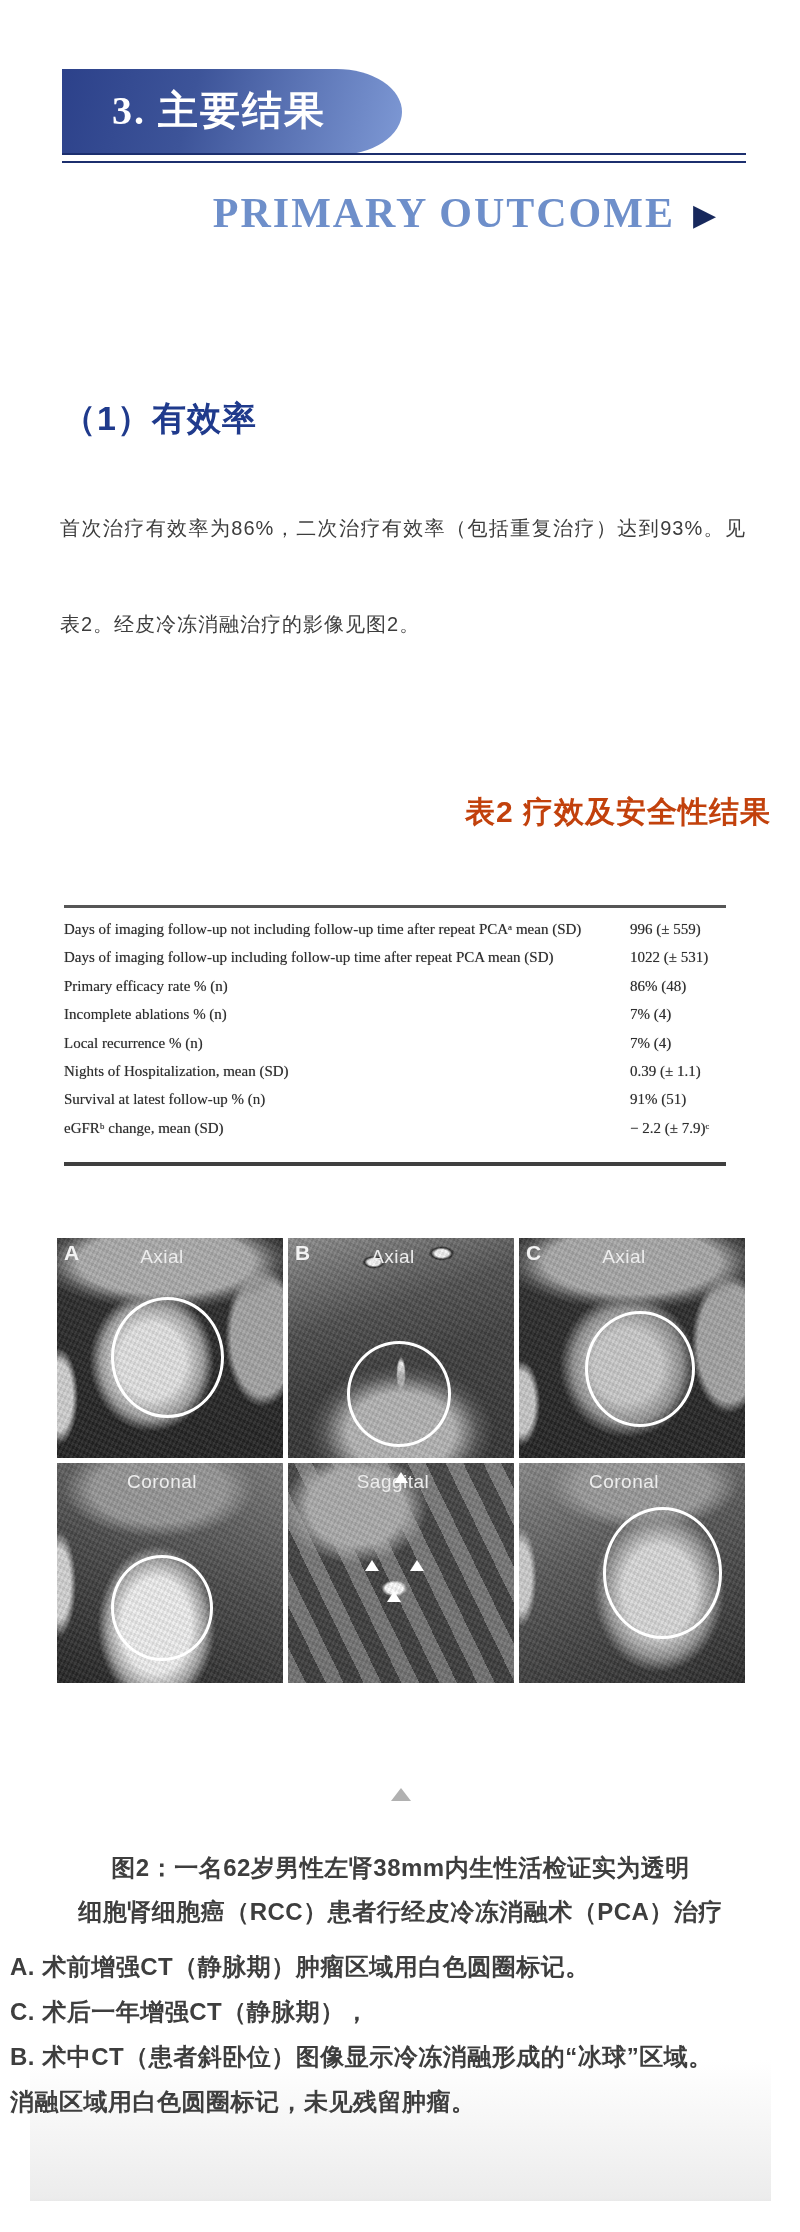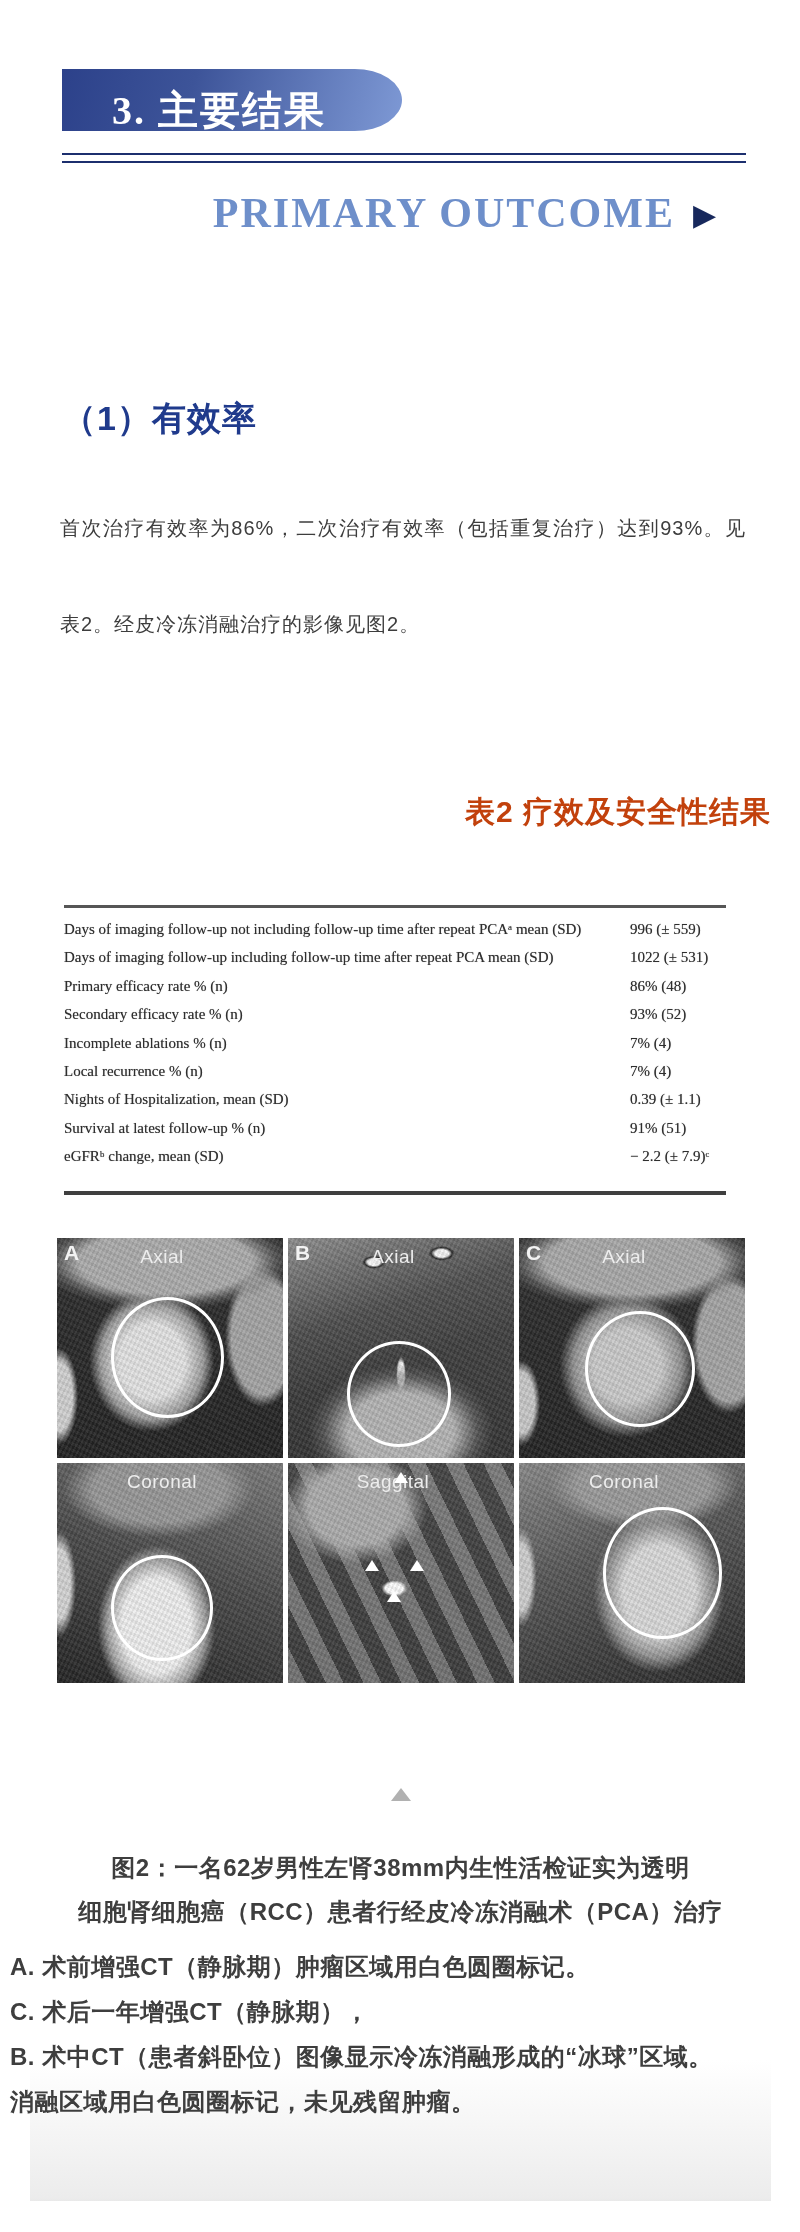--- a/index.html
+++ b/index.html
@@ -8,21 +8,21 @@
     width:800px; height:2232px; position:relative;
     font-family:"Liberation Sans", sans-serif;
     overflow:hidden;
   }
   .card {
     position:absolute; left:30px; top:0; width:741px; height:2201px;
     background:linear-gradient(to bottom, #ffffff 0px, #ffffff 2060px, #ececec 2198px, #e9e9e9 2201px);
   }
   
   .banner {
-    position:absolute; left:62px; top:69px; width:340px; height:62px;
+    position:absolute; left:62px; top:69px; width:340px; height:86px;
     background:linear-gradient(105deg, #2c418a 0%, #3d5499 38%, #7e99d5 100%);
     border-radius:0 70px 70px 0 / 0 46px 46px 0;
     color:#ffffff; font-family:"Liberation Serif", serif; font-weight:bold;
     font-size:40px; line-height:84px; padding-left:50px; letter-spacing:2px;
   }
   .rule-navy { position:absolute; left:62px; width:684px; height:2px; background:#1c2f6e; }
   .rule-1 { top:153px; }
   .rule-2 { top:161px; }
   .subtitle-row {
     position:absolute; top:186px; right:84px; height:54px;
@@ -209,24 +209,20 @@
     <div class="prow">
       <span class="plabel">Days of imaging follow-up including follow-up time after repeat PCA mean (SD)</span>
       <span class="pvalue">1022 (± 531)</span>
     </div>
 
     <div class="prow">
       <span class="plabel">Primary efficacy rate % (n)</span>
       <span class="pvalue">86% (48)</span>
     </div>
 
-    <div class="prow">
-      <span class="plabel">Secondary efficacy rate % (n)</span>
-      <span class="pvalue">93% (52)</span>
-    </div>
 
     <div class="prow">
       <span class="plabel">Incomplete ablations % (n)</span>
       <span class="pvalue">7% (4)</span>
     </div>
 
     <div class="prow">
       <span class="plabel">Local recurrence % (n)</span>
       <span class="pvalue">7% (4)</span>
     </div>

